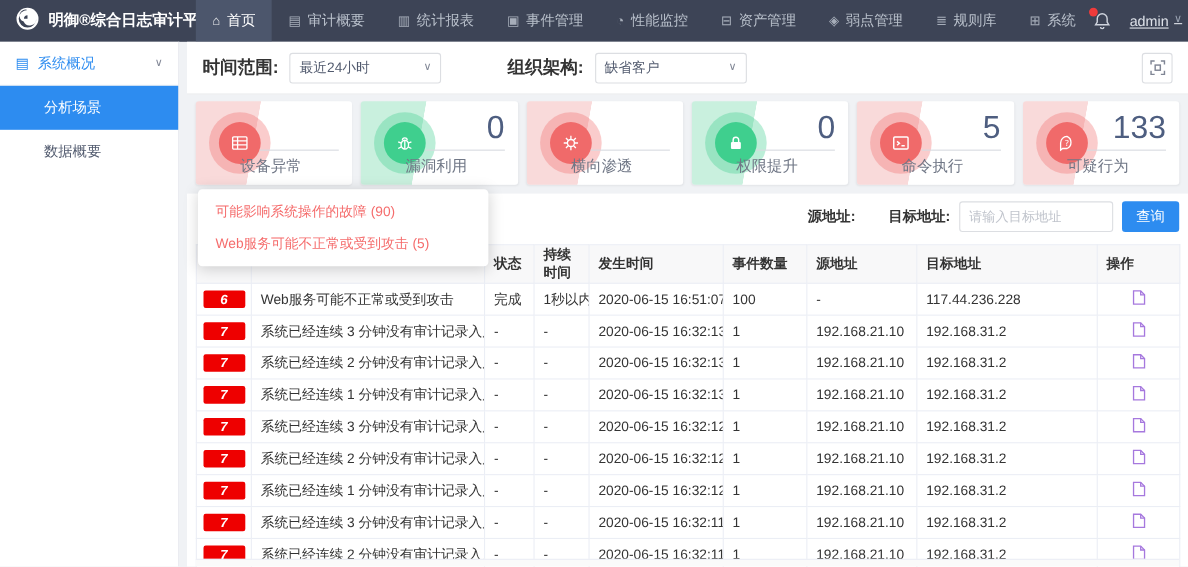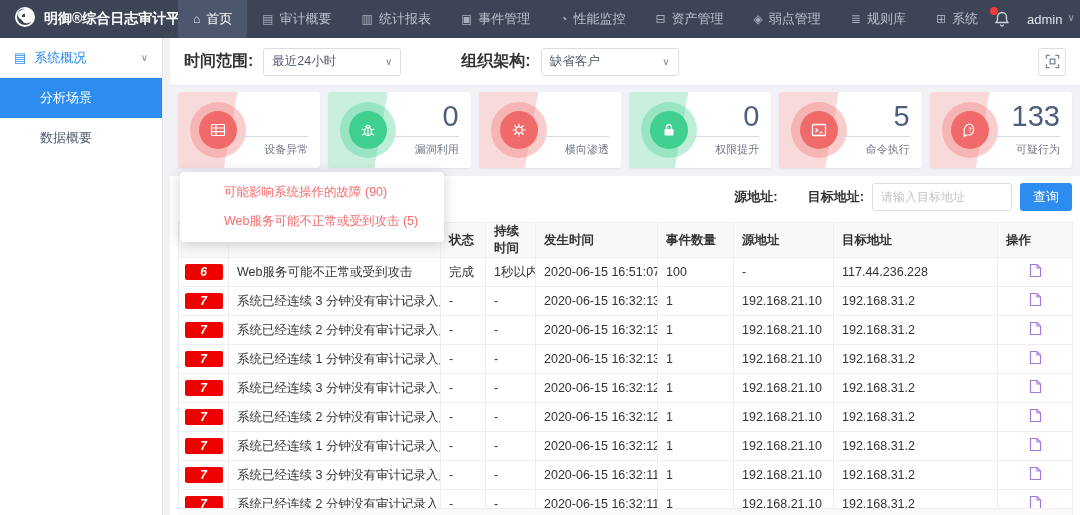--- a/index.html
+++ b/index.html
@@ -13,21 +13,21 @@
   .brand-title { color:#fff; font-size:14px; font-weight:bold; white-space:nowrap; }
   .nav-menu { display:flex; align-items:stretch; }
   .nav-item { display:flex; align-items:center; gap:6px; padding:0 15px;
     font-size:13px; cursor:pointer; white-space:nowrap; }
   .nav-item.active { background:#4c566c; color:#fff; }
   .nav-ico { font-size:12px; opacity:.85; }
   .nav-right { margin-left:auto; display:flex; align-items:center; gap:16px; padding-right:16px; }
   .bell-wrap { position:relative; width:18px; height:18px; }
   .bell-dot { position:absolute; left:-3px; top:-3px; width:8px; height:8px;
     border-radius:50%; background:#f03b3b; }
-  .admin-box { display:flex; align-items:flex-start; gap:5px; font-size:13px; color:#dfe3ea; cursor:pointer; }
+  .admin-box { display:flex; align-items:flex-start; gap:5px; font-size:13px; color:#dfe3ea; cursor:pointer;text-decoration:underline; }
   .chev { font-size:10px; color:#9aa3b2; }
 
   
   .sidebar { position:absolute; left:0; top:38px; width:163px; height:477px;
     background:#fff; border-right:1px solid #e6e8ee; }
   .side-group { display:flex; align-items:center; gap:8px; padding:0 14px; height:40px;
     color:#2d8cf0; font-size:13px; border-bottom:1px solid #eef0f4; cursor:pointer; }
   .side-group .grow { flex:1; }
   .side-item { height:40px; display:flex; align-items:center; padding-left:40px;
     font-size:13px; color:#515a6e; cursor:pointer; }
@@ -57,22 +57,22 @@
   .icon-ring { position:absolute; left:12px; top:10px; width:56px; height:56px; border-radius:50%;
     display:flex; align-items:center; justify-content:center; }
   .red  .icon-ring { background:rgba(240,110,110,.35); }
   .green .icon-ring{ background:rgba(63,207,142,.35); }
   .icon-core { width:38px; height:38px; border-radius:50%; display:flex; align-items:center; justify-content:center; }
   .red  .icon-core { background:#f06a6a; }
   .green .icon-core{ background:#3fcf8e; }
   .card-num { position:absolute; right:12px; top:8px; width:90px; text-align:right;
     font-size:29px; color:#4e5e80; }
   .card-div { position:absolute; right:12px; top:44px; width:72px; border-top:1px solid #d7dae0; }
-  .card-label { position:absolute; right:12px; top:50px; width:90px; text-align:right;
-    font-size:11px; color:#707786; }
+  .card-label { position:absolute; right:12px; top:50px; width:90px; text-align:left;
+    font-size:14px; color:#707786; }
 
   
   .panel { position:absolute; left:0; top:138px; width:1029px; height:339px; background:#fff; }
   .searchrow { position:absolute; left:0; top:0; width:910px; height:42px;
     display:flex; align-items:center; justify-content:flex-end; gap:8px; padding-right:8px; }
   .s-label { font-size:13px; font-weight:bold; color:#333; }
   .s-input { width:140px; height:28px; border:1px solid #dcdee2; border-radius:3px;
     padding:0 8px; font-size:12px; color:#333; outline:none; }
   .s-input::placeholder { color:#c0c4cc; }
   .query-btn { width:52px; height:28px; background:#2d8cf0; border:none; border-radius:3px;
@@ -84,21 +84,21 @@
   table.grid td { height:29px; border:1px solid #ebeef5; font-size:12.5px; color:#333;
     padding:0 8px; white-space:nowrap; overflow:hidden; background:#fff; }
   .lvl-badge { display:inline-block; min-width:38px; text-align:center; background:#ee0000;
     color:#fff; font-size:12px; font-weight:bold; font-style:italic; border-radius:2px; padding:1px 0; }
   .doc-btn { cursor:pointer; display:inline-flex; }
 
   
   .dropdown { position:absolute; left:180px; top:172px; width:264px; background:#fff;
     border-radius:4px; box-shadow:0 2px 14px rgba(0,0,0,.18); padding:6px 0; z-index:50; }
   .dd-item { padding:6px 16px; font-size:12.5px; color:#333; cursor:pointer; white-space:nowrap; }
-  .dd-item.hot { color:#f56c6c;margin-left:28px; }
+  .dd-item.hot { color:#f56c6c; }
 
   .bottom-sliver { position:absolute; left:8px; bottom:0; width:894px; height:7px; background:#fafafa; border-top:1px solid #ebeef5; }
 </style>
 </head>
 <body>
 
 <div class="topnav">
   <div class="brand">
     <span>
       <svg width="22" height="22" viewBox="0 0 22 22">

